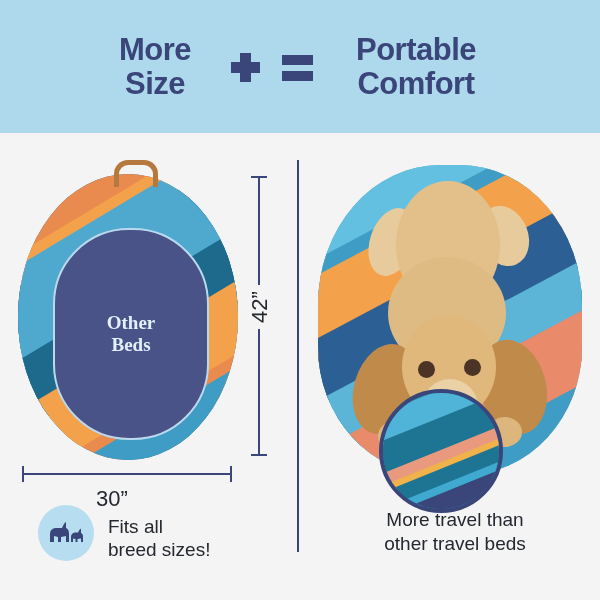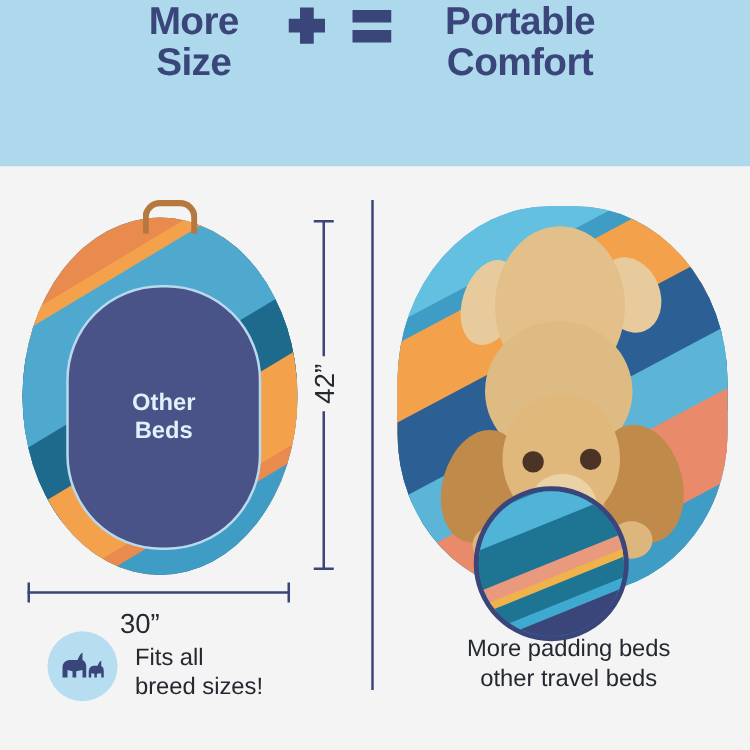--- a/index.html
+++ b/index.html
@@ -28,20 +28,21 @@
     width: 600px;
     height: 133px;
     background: #aed8ec;
   }
   .header-row {
     position: absolute;
     left: 0; top: 0;
     width: 600px;
     height: 133px;
     display: flex;
+    align-items: center;
     justify-content: center;
     gap: 0px;
   }
   .headline {
     color: #3a4579;
     font-weight: bold;
     font-size: 31px;
     line-height: 1.08;
     letter-spacing: -0.5px;
     text-align: center;
@@ -87,21 +88,21 @@
     position: absolute;
     left: 297px; top: 160px;
     width: 2px; height: 392px;
     background: #3a4579;
   }
 
   
   .left-stage {
     position: absolute;
     left: 18px; top: 160px;
-    width: 220px; height: 300px;
+    width: 220px; height: 300px; font-family: Liberation Serif, serif;
   }
   .handle {
     position: absolute;
     left: 96px; top: 0px;
     width: 34px; height: 22px;
     border: 5px solid #b5793f;
     border-bottom: none;
     border-radius: 14px 14px 0 0;
     background: transparent;
     z-index: 3;
@@ -427,16 +428,16 @@
         <g fill="#3a4579">
           <path d="M4 24 L4 16 Q4 11 9 10 L16 10 Q18 5 20 4 L20 10 Q23 11 23 16 L23 24 L20 24 L20 18 L15 19 L15 24 L12 24 L12 19 L8 18 L8 24 Z"></path>
           <path d="M25 24 L25 19 Q25 15 29 14.5 L32 14.5 Q33.5 11 35 10.5 L35 15 Q37 15.5 37 19 L37 24 L35 24 L35 20.5 L31.5 21 L31.5 24 L29.5 24 L29.5 21 L27 20.5 L27 24 Z"></path>
         </g>
       </svg>
     </div>
     <div class="cap-text">Fits all
 breed sizes!</div>
   </div>
 
-  <div class="cap-right">More padding beds
+  <div class="cap-right">More travel than
 other travel beds</div>
 
 </div>
 
 </body></html>

